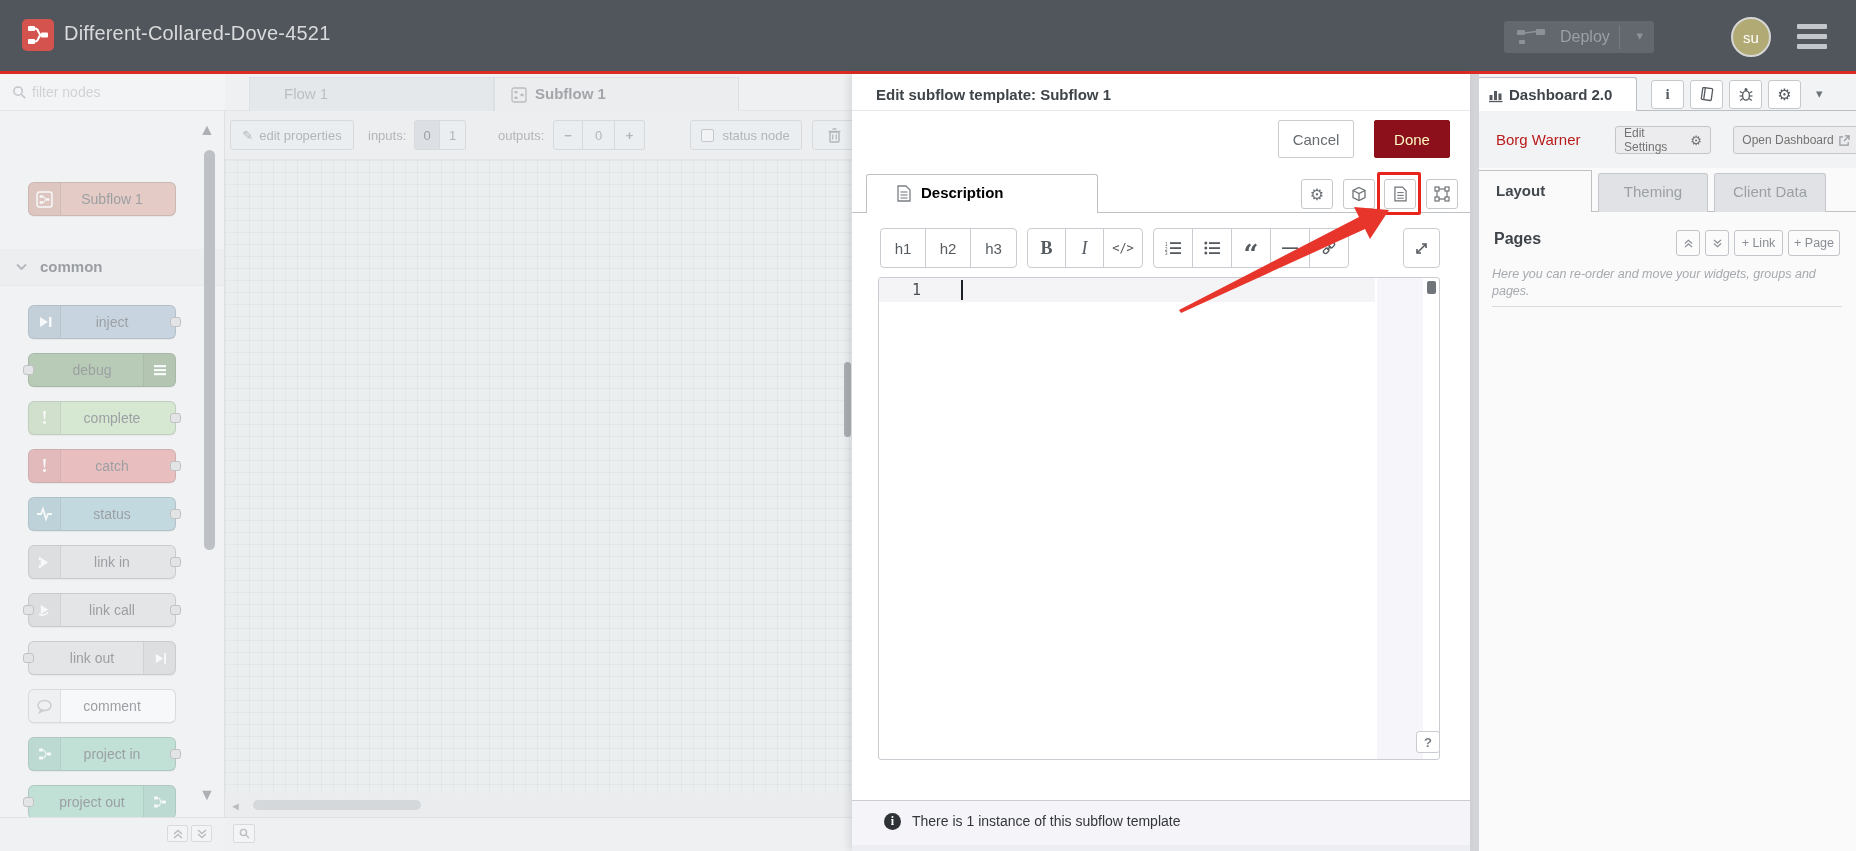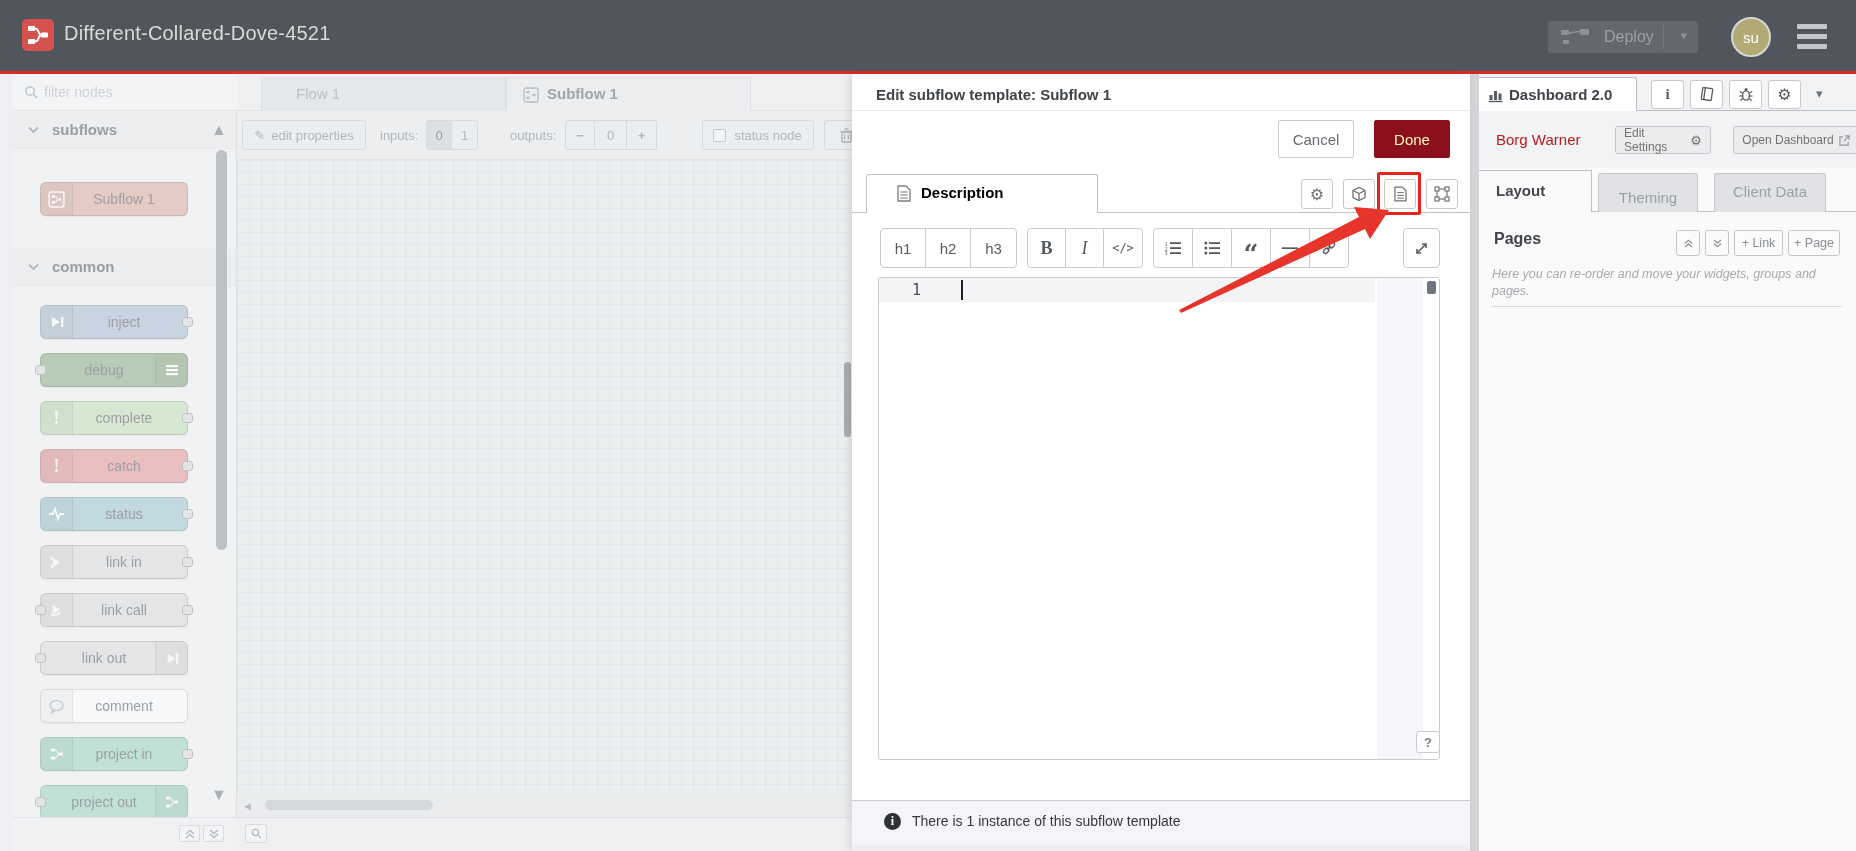--- a/index.html
+++ b/index.html
@@ -5,30 +5,30 @@
   html,body{margin:0;padding:0;background:#e9ebf0;}
   *{box-sizing:border-box;font-family:"Liberation Sans",sans-serif;}
   #stage{position:relative;width:1856px;height:851px;overflow:hidden;background:#eceef2;}
   .abs{position:absolute;}
   svg{display:block;}
 
   
   #header{left:0;top:0;width:1856px;height:74px;background:#51565c;border-bottom:3px solid #dc2b23;}
   #logo{left:22px;top:19px;width:32px;height:32px;background:#d5534e;border-radius:5px;}
   #app-title{left:64px;top:22px;color:#d9dadb;font-size:20px;letter-spacing:.2px;}
-  #deploy{left:1548px;top:21px;width:150px;height:32px;background:#63686f;border-radius:3px;color:#9aa0a6;padding-left:20px;}
+  #deploy{left:1504px;top:21px;width:150px;height:32px;background:#63686f;border-radius:3px;color:#9aa0a6;padding-left:20px;}
   #deploy .dlabel{position:absolute;left:56px;top:7px;font-size:16px;}
   #deploy .dsep{position:absolute;right:34px;top:4px;bottom:4px;width:1px;background:#757a81;}
   #deploy .dcaret{position:absolute;right:11px;top:7px;font-size:13px;color:#8d9298;}
   #avatar{left:1731px;top:17px;width:40px;height:40px;border-radius:50%;background:#b2aa74;border:2px solid #d6d7d4;color:#fff;font-size:15px;display:flex;align-items:center;justify-content:center;}
   #hamburger{left:1797px;top:24px;width:30px;height:26px;}
   #hamburger div{height:5px;background:#c3c7cb;border-radius:1px;margin-bottom:5px;}
 
   
-  #workspace{left:12px;top:74px;width:852px;height:777px;}
+  #workspace{left:0;top:74px;width:852px;height:777px;}
   #dim{left:0;top:74px;width:852px;height:777px;background:rgba(238,240,242,.48);z-index:5;pointer-events:none;}
 
   
   #palette{left:0;top:0;width:225px;height:777px;background:#f2f3f4;border-right:1px solid #cfd1d4;}
   #palette-search{left:0;top:0;width:225px;height:37px;background:#f7f8f9;border-bottom:1px solid #d9dadc;}
   #palette-search span{position:absolute;left:32px;top:10px;font-size:14px;color:#b4b7bb;}
   .pal-section{left:0;width:224px;height:37px;background:#ebecee;border-bottom:1px solid #e2e3e5;}
   .pal-section .chev{position:absolute;left:16px;top:14px;}
   .pal-section .slabel{position:absolute;left:40px;top:9px;font-weight:bold;font-size:15px;color:#4e5258;}
   .node{position:absolute;left:28px;width:148px;height:34px;border:1px solid rgba(0,0,0,.22);border-radius:6px;box-shadow:0 1px 1px rgba(0,0,0,.08);}
@@ -165,26 +165,20 @@
 
     <div id="palette" class="abs">
       <div id="palette-search" class="abs">
         <svg class="abs" style="left:12px;top:11px;" width="15" height="15" viewBox="0 0 16 16">
           <circle cx="6.5" cy="6.5" r="4.5" stroke="#9aa0a6" stroke-width="1.6" fill="none"></circle>
           <line x1="10" y1="10" x2="14" y2="14" stroke="#9aa0a6" stroke-width="1.6"></line>
         </svg>
         <span>filter nodes</span>
       </div>
 
-      <div class="abs pal-section" style="top:38px;">
-        <svg class="chev" width="11" height="8" viewBox="0 0 11 8">
-            <polyline points="1,1.5 5.5,6 10,1.5" stroke="#7d8186" stroke-width="1.8" fill="none"></polyline>
-          </svg>
-        <span class="slabel">subflows</span>
-      </div>
 
       <div class="node" style="top: 108px; background-color: rgb(219, 169, 155);">
         <span class="nicon l">
           <svg width="17" height="17" viewBox="0 0 16 16">
               <rect x="1" y="1" width="14" height="14" rx="2" stroke="#fff" stroke-width="1.4" fill="none"></rect>
               <rect x="3.5" y="4" width="3" height="2.4" fill="#fff"></rect>
               <rect x="3.5" y="9.6" width="3" height="2.4" fill="#fff"></rect>
               <rect x="9.5" y="6.8" width="3" height="2.4" fill="#fff"></rect>
               <path d="M6.5 5.2 C9 5.2 7.5 8 9.5 8 M6.5 10.8 C9 10.8 7.5 8 9.5 8" stroke="#fff" stroke-width="1" fill="none"></path>
             </svg>
@@ -569,21 +563,21 @@
         <span>Open Dashboard</span>
         <svg width="11" height="11" viewBox="0 0 12 12">
             <path d="M4.5 2 H1 V11 H10 V7.5" stroke="#94989d" stroke-width="1.3" fill="none"></path>
             <path d="M6.5 1 H11 V5.5 M11 1 L5.5 6.5" stroke="#94989d" stroke-width="1.3" fill="none"></path>
           </svg>
       </div>
     </div>
 
     <div id="sb-tabs2line"></div>
     <div id="sb-tab-layout"><span>Layout</span></div>
-    <div class="sb-tab-off" style="left:119px;width:100px;align-items:center;">
+    <div class="sb-tab-off" style="left:119px;width:110px;">
         <span>Theming</span>
       </div>
     <div class="sb-tab-off" style="left:235px;width:112px;">
         <span>Client Data</span>
       </div>
 
     <div id="sb-pages">Pages</div>
     <div class="pg-btn" style="left:197px;width:24px;">
       <svg width="9" height="9" viewBox="0 0 10 10">
           <polyline points="1,5 5,1.5 9,5" stroke="#8e9297" stroke-width="1.4" fill="none"></polyline>

